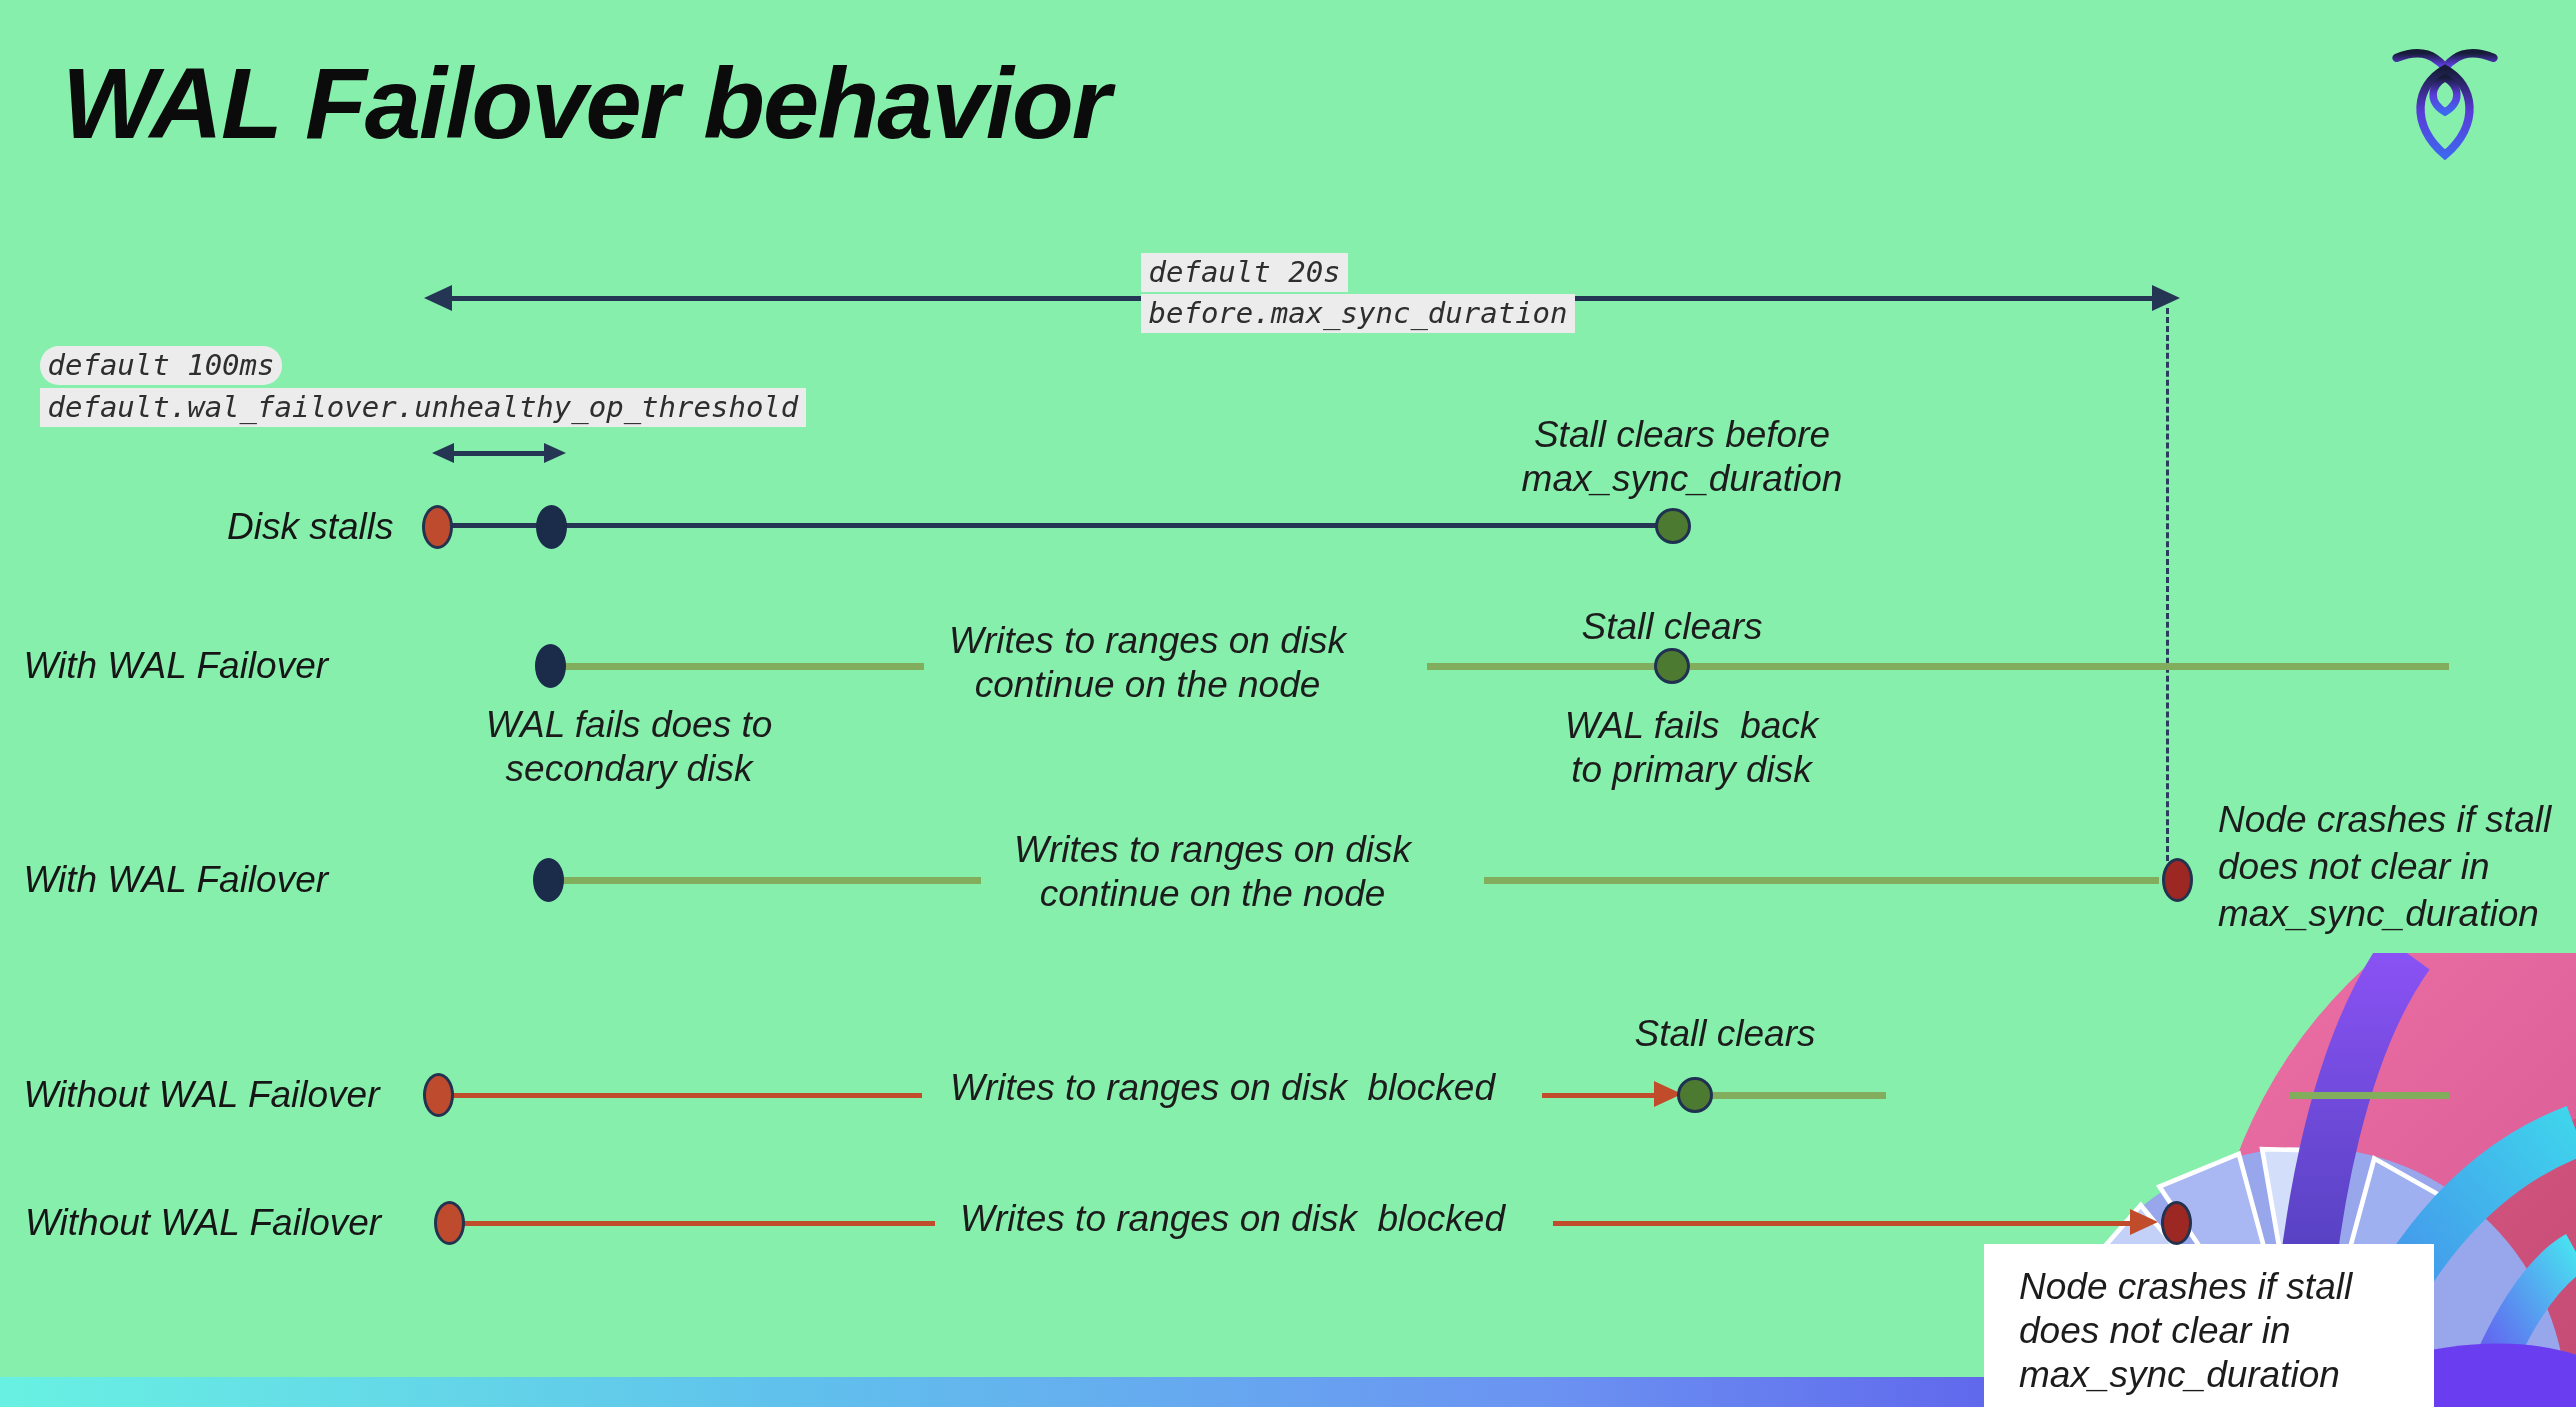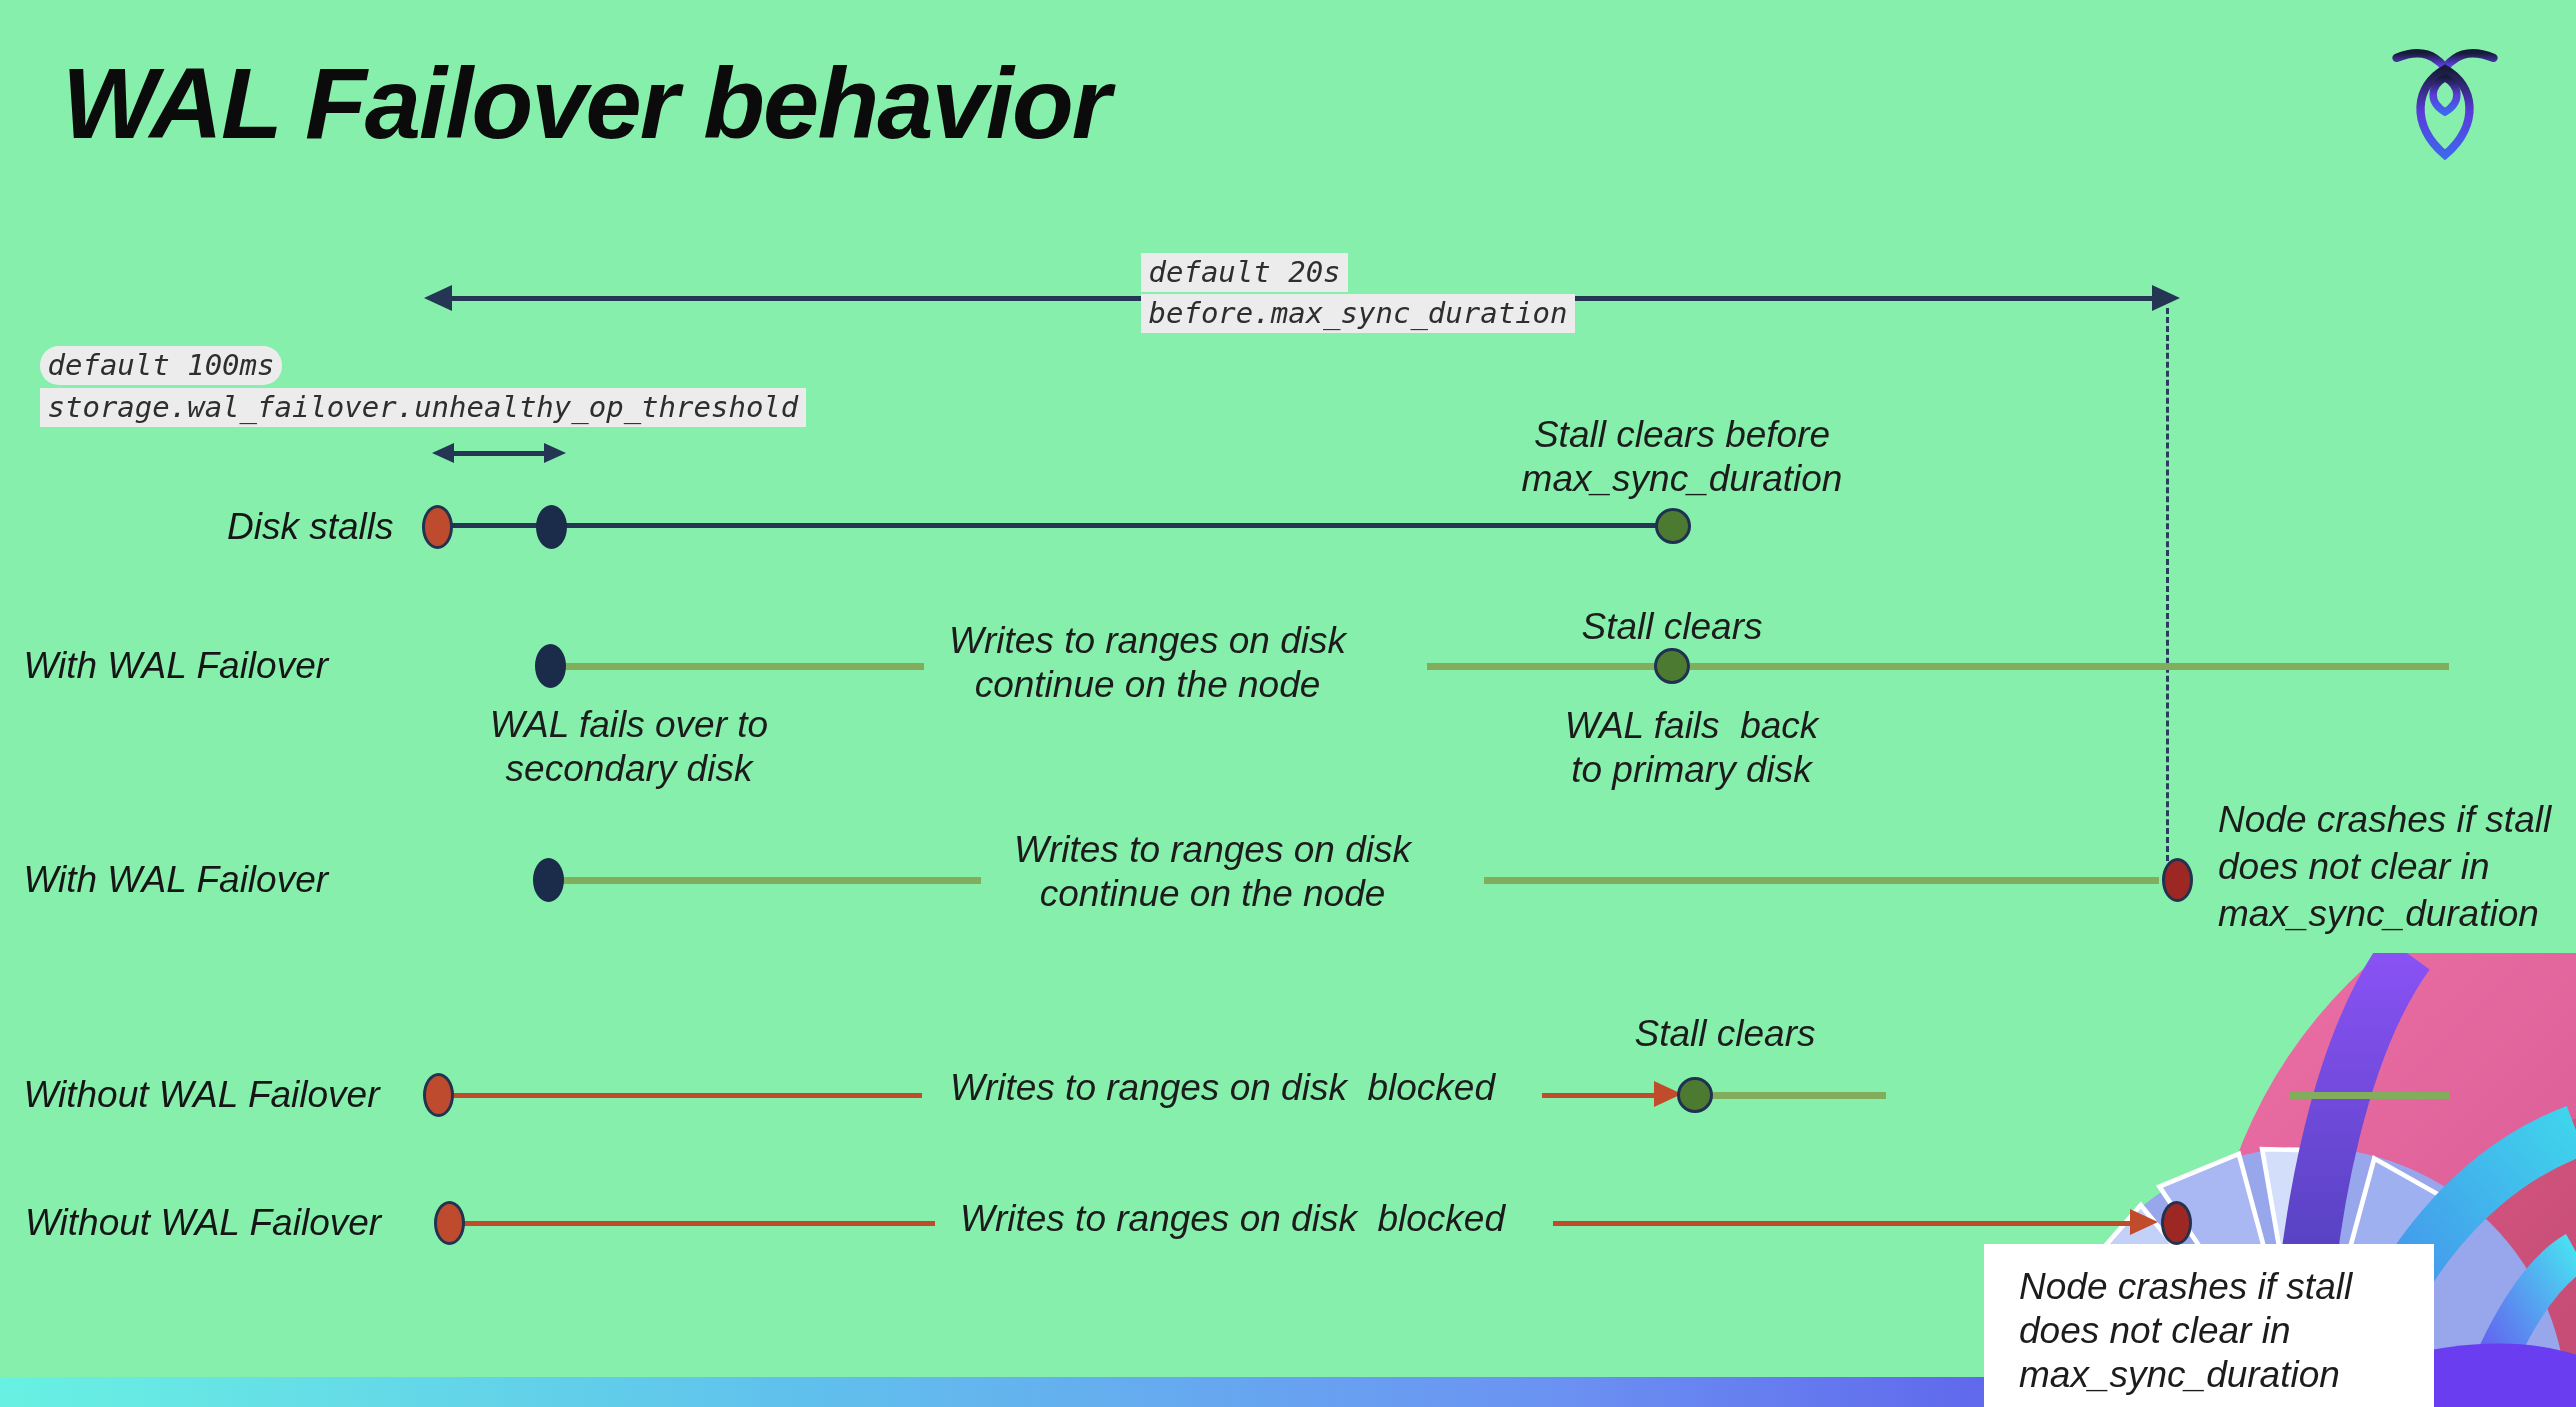--- a/index.html
+++ b/index.html
@@ -60,21 +60,21 @@
 
   <div class="hline navy-line" style="left:447px;top:296px;width:1710px;"></div>
   <div class="ah ah-left-navy" style="left:424px;top:285px;"></div>
   <div class="ah ah-right-navy" style="left:2152px;top:285px;"></div>
 
   <div class="dashed-v" style="left:2166px;top:308px;height:553px;"></div>
 
   <div class="abs code" style="left:1141px;top:253px;">default 20s</div>
   <div class="abs code" style="left:1141px;top:294px;">before.max_sync_duration</div>
   <div class="abs code" style="left:40px;top:346px;border-radius:19px;">default 100ms</div>
-  <div class="abs code" style="left:40px;top:388px;">storage.wal_failover.unhealthy_op_threshold</div>
+  <div class="abs code" style="left:40px;top:388px;">default.wal_failover.unhealthy_op_threshold</div>
 
   <div class="hline navy-line" style="left:451px;top:451px;width:97px;"></div>
   <div class="ah ah-left-navy-sm" style="left:432px;top:443px;"></div>
   <div class="ah ah-right-navy-sm" style="left:544px;top:443px;"></div>
 
   <div class="abs rowlabel" style="left:227px;top:503px;">Disk stalls</div>
   <div class="hline navy-line" style="left:437px;top:523px;width:1236px;"></div>
   <div class="dot-ell" style="left:422px;top:505px;background:#bf4b2e;"></div>
   <div class="dot-ell" style="left:536px;top:505px;background:#1b2b4a;border-color:#1b2b4a;"></div>
   <div class="dot-circ" style="left:1655px;top:508px;"></div>
@@ -83,21 +83,21 @@
 
   <div class="abs rowlabel" style="left:23.4px;top:642px;">With WAL Failover</div>
   <div class="dot-ell" style="left:535px;top:644px;background:#1b2b4a;border-color:#1b2b4a;"></div>
   <div class="hline green-line" style="left:564px;top:663px;width:360px;"></div>
   <div class="abs txt center" style="left:914px;top:619px;width:467px;">Writes to ranges on disk
 continue on the node</div>
   <div class="hline green-line" style="left:1427px;top:663px;width:229px;"></div>
   <div class="abs txt center" style="left:1532px;top:605px;width:280px;">Stall clears</div>
   <div class="dot-circ" style="left:1654px;top:648px;"></div>
   <div class="hline green-line" style="left:1690px;top:663px;width:759px;"></div>
-  <div class="abs txt center" style="left:414px;top:703px;width:430px;">WAL fails over to
+  <div class="abs txt center" style="left:414px;top:703px;width:430px;">WAL fails does to
 secondary disk</div>
   <div class="abs txt center" style="left:1481px;top:704px;width:421px;">WAL fails  back
 to primary disk</div>
 
   <div class="abs rowlabel" style="left:23.4px;top:856px;">With WAL Failover</div>
   <div class="dot-ell" style="left:533px;top:858px;background:#1b2b4a;border-color:#1b2b4a;"></div>
   <div class="hline green-line" style="left:562px;top:877px;width:419px;"></div>
   <div class="abs txt center" style="left:979px;top:828px;width:467px;">Writes to ranges on disk
 continue on the node</div>
   <div class="hline green-line" style="left:1484px;top:877px;width:675px;"></div>

